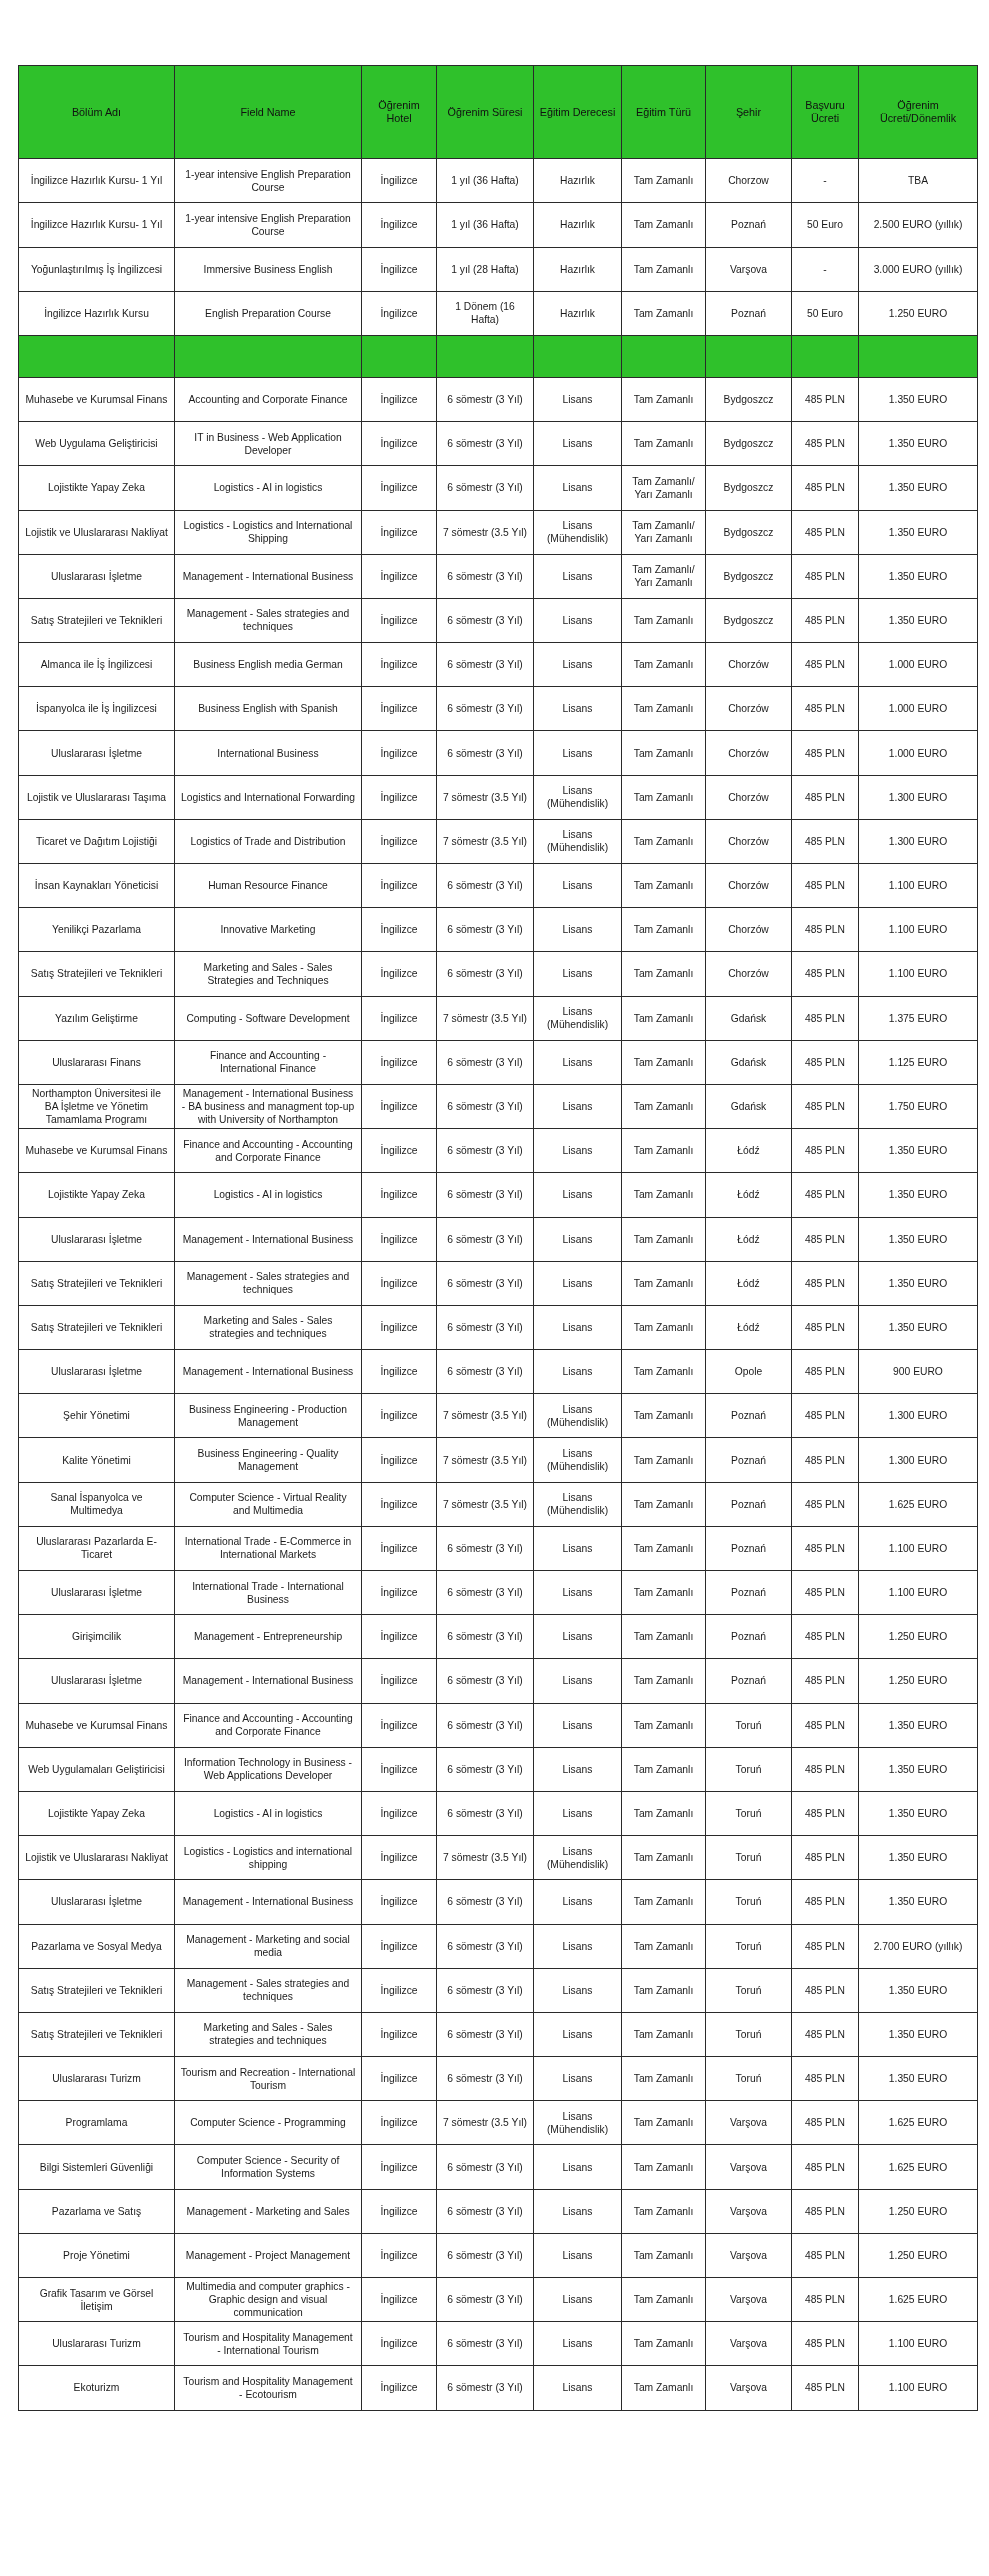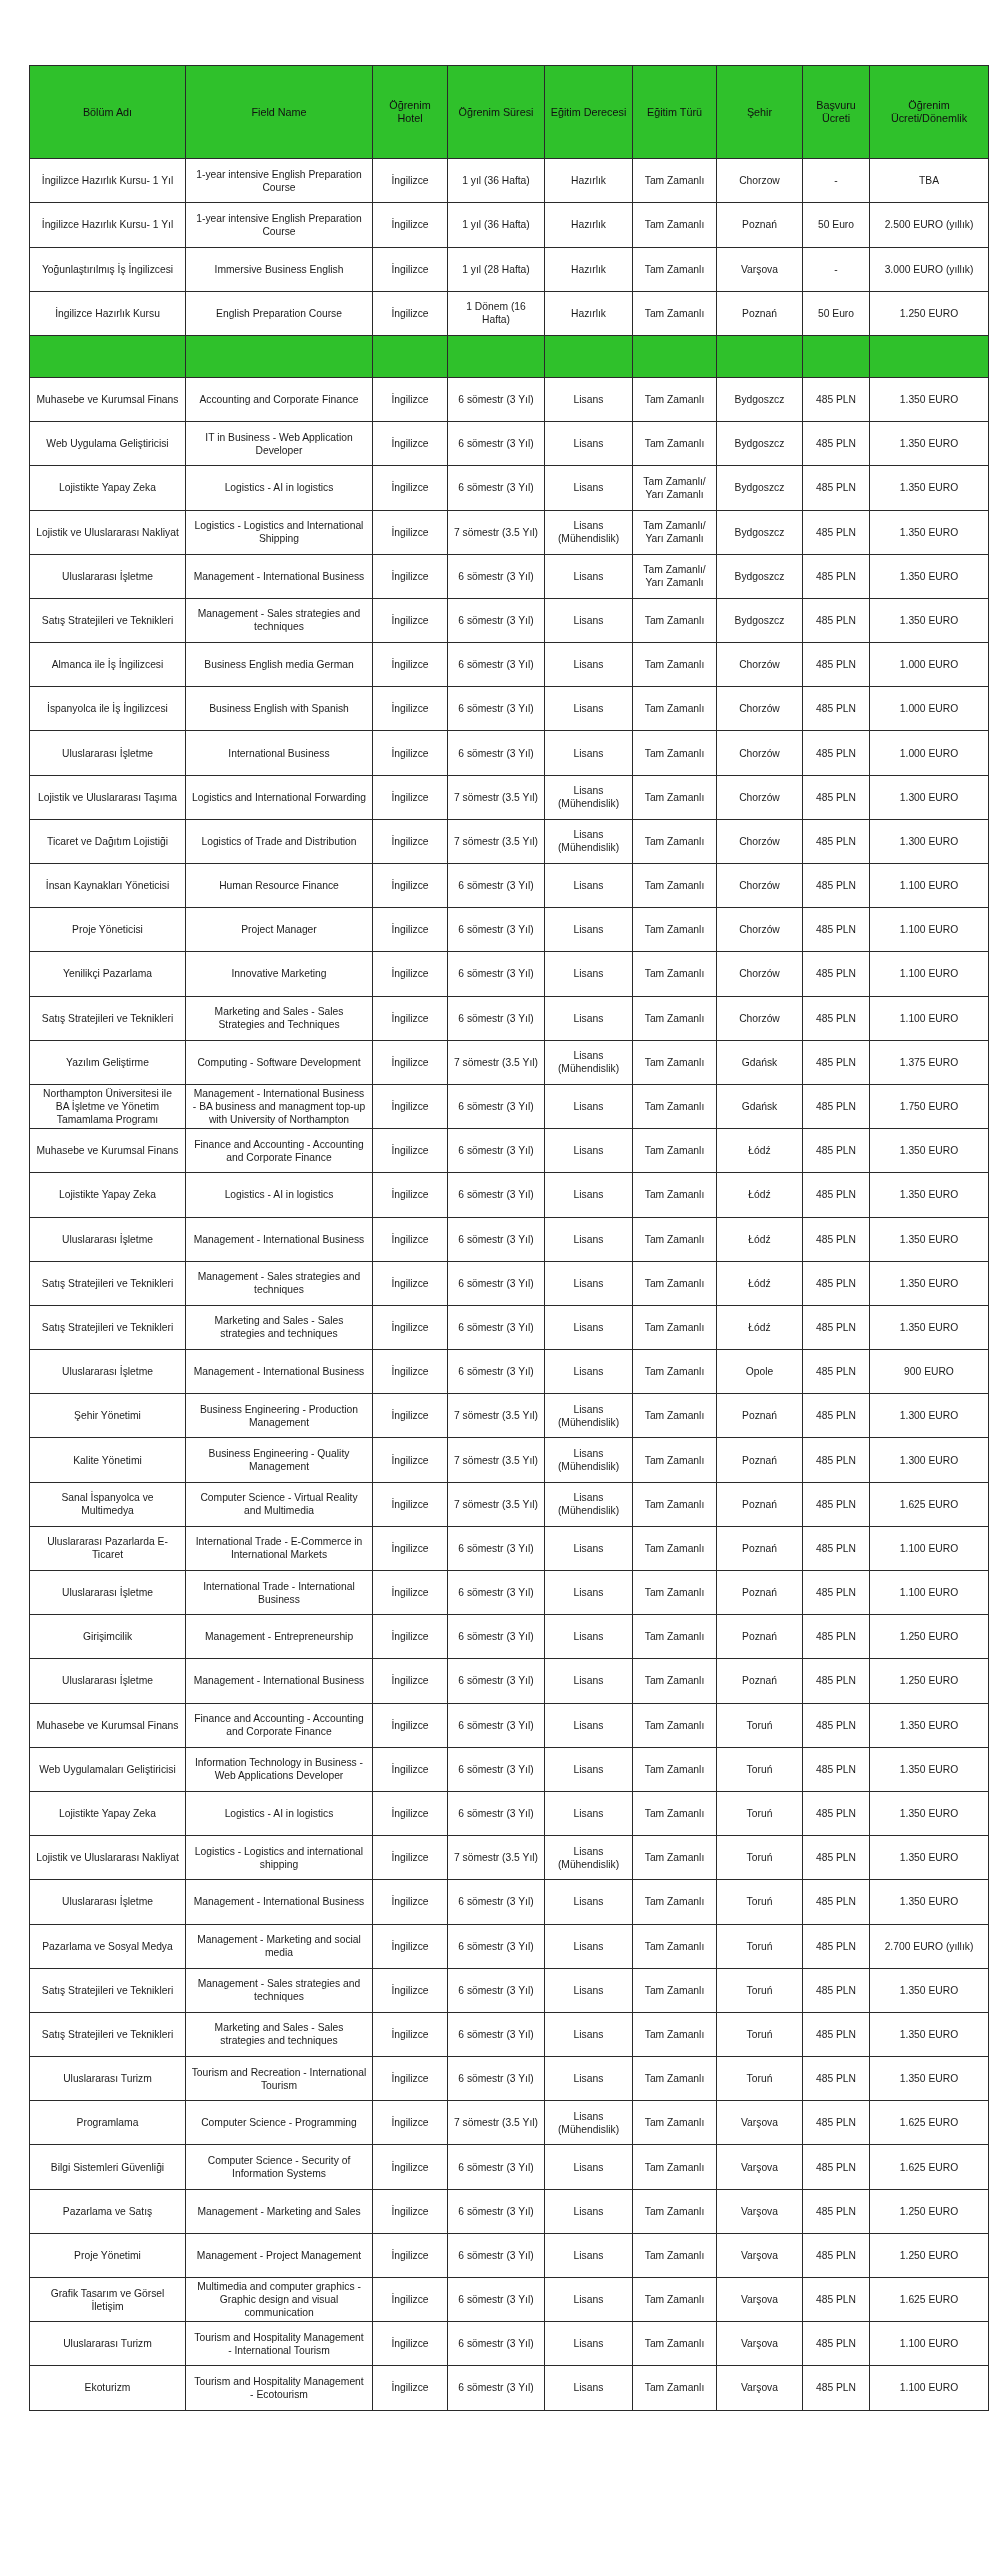--- a/index.html
+++ b/index.html
@@ -6,21 +6,21 @@
     --green:#2fc12b;
     --border-dark:#2a2a2a;
   }
   html,body{margin:0;padding:0;background:#ffffff;}
   body{width:989px;font-family:"Liberation Sans",sans-serif;color:#1b1b1b;}
   .page{width:989px;min-height:3606px;background:#fff;}
   .spacer-top{height:65px;}
   table.tuition{
     border-collapse:collapse;
     table-layout:fixed;
-    margin-left:29px;
+    margin-left:18px;
     width:960px;
     border:1.5px solid var(--border-dark);
     padding-left:36px;
   }
   col.c1{width:156px}
   col.c2{width:187px}
   col.c3{width:75px}
   col.c4{width:97px}
   col.c5{width:88px}
   col.c6{width:84px}
@@ -266,31 +266,20 @@
           <td>Human Resource Finance</td>
           <td>İngilizce</td>
           <td>6 sömestr (3 Yıl)</td>
           <td>Lisans</td>
           <td>Tam Zamanlı</td>
           <td>Chorzów</td>
           <td>485 PLN</td>
           <td>1.100 EURO</td>
         </tr>
         <tr>
-          <td>Proje Yöneticisi</td>
-          <td>Project Manager</td>
-          <td>İngilizce</td>
-          <td>6 sömestr (3 Yıl)</td>
-          <td>Lisans</td>
-          <td>Tam Zamanlı</td>
-          <td>Chorzów</td>
-          <td>485 PLN</td>
-          <td>1.100 EURO</td>
-        </tr>
-        <tr>
           <td>Yenilikçi Pazarlama</td>
           <td>Innovative Marketing</td>
           <td>İngilizce</td>
           <td>6 sömestr (3 Yıl)</td>
           <td>Lisans</td>
           <td>Tam Zamanlı</td>
           <td>Chorzów</td>
           <td>485 PLN</td>
           <td>1.100 EURO</td>
         </tr>
@@ -308,20 +297,31 @@
         <tr>
           <td>Yazılım Geliştirme</td>
           <td>Computing - Software Development</td>
           <td>İngilizce</td>
           <td>7 sömestr (3.5 Yıl)</td>
           <td>Lisans (Mühendislik)</td>
           <td>Tam Zamanlı</td>
           <td>Gdańsk</td>
           <td>485 PLN</td>
           <td>1.375 EURO</td>
+        </tr>
+        <tr>
+          <td>Uluslararası Finans</td>
+          <td>Finance and Accounting - International Finance</td>
+          <td>İngilizce</td>
+          <td>6 sömestr (3 Yıl)</td>
+          <td>Lisans</td>
+          <td>Tam Zamanlı</td>
+          <td>Gdańsk</td>
+          <td>485 PLN</td>
+          <td>1.125 EURO</td>
         </tr>
         <tr>
           <td>Northampton Üniversitesi ile BA İşletme ve Yönetim Tamamlama Programı</td>
           <td>Management - International Business - BA business and managment top-up with University of Northampton</td>
           <td>İngilizce</td>
           <td>6 sömestr (3 Yıl)</td>
           <td>Lisans</td>
           <td>Tam Zamanlı</td>
           <td>Gdańsk</td>
           <td>485 PLN</td>

